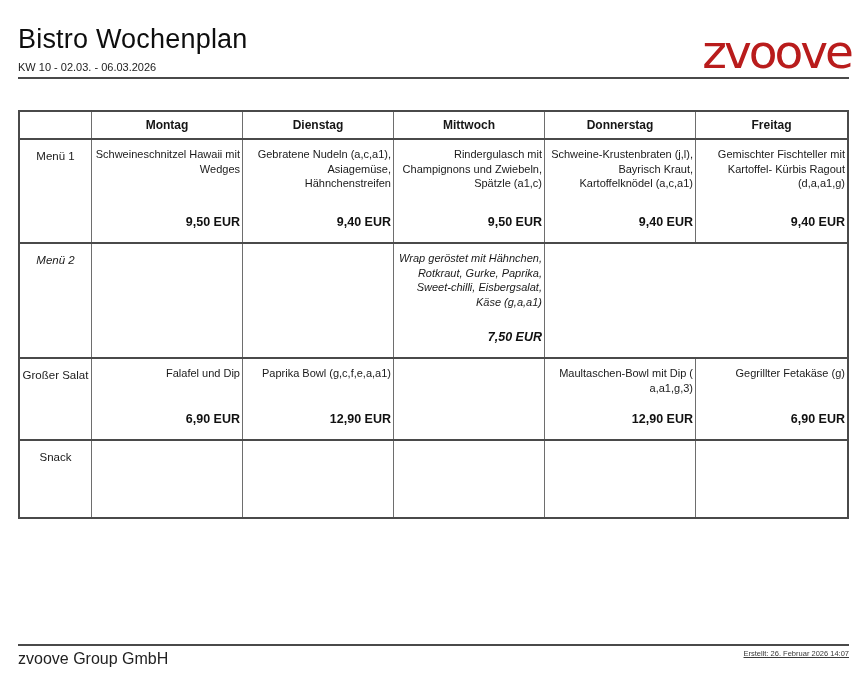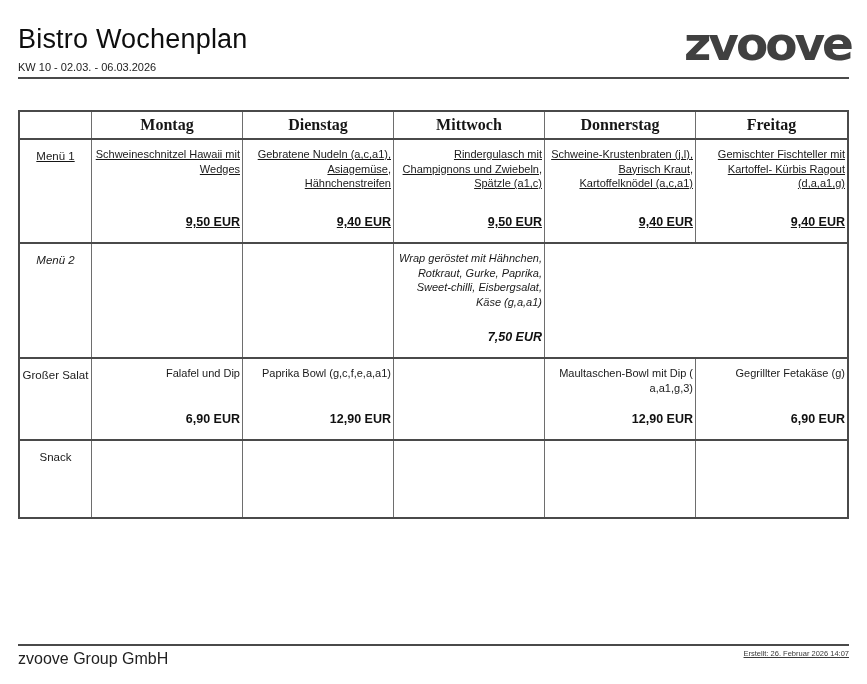--- a/index.html
+++ b/index.html
@@ -4,33 +4,33 @@
 <style>
   * { margin:0; padding:0; box-sizing:border-box; }
   html,body { width:867px; height:684px; }
   body { font-family:"Liberation Sans", sans-serif; background:#ffffff; color:#161616; }
   .page { position:relative; width:867px; height:684px; background:#fff; overflow:hidden; }
 
   
   .title { position:absolute; left:18px; top:24px; font-size:27px; font-weight:500; letter-spacing:0.2px; color:#0e0e0e; }
   .subtitle { position:absolute; left:18px; top:61px; font-size:11px; color:#222; }
   .top-rule { position:absolute; left:18px; top:77px; width:831px; height:2px; background:#4a4a4a; }
-  .logo { position:absolute; right:16px; top:16px; font-family:"DejaVu Sans", sans-serif; font-size:47px; font-weight:700; letter-spacing:-3px; color:#404040; }
+  .logo { position:absolute; right:16px; top:24px; font-family:"DejaVu Sans", sans-serif; font-size:47px; font-weight:400; letter-spacing:-3px; color:#b91c1c; }
 
   
   .menu-table { position:absolute; left:18px; top:110px; width:831px; border:2px solid #4a4a4a; }
   .trow { display:grid; grid-template-columns:72px repeat(5, 1fr); border-bottom:2px solid #4a4a4a; }
   .trow:last-child { border-bottom:none; }
   .tcell { border-right:1px solid #6e6e6e; min-width:0; }
   .tcell:last-child { border-right:none; }
 
   .thead { height:28px; }
-  .thead .tcell { display:flex; align-items:center; justify-content:center; font-weight:bold; font-size:16px;font-family:Liberation Serif, serif; }
+  .thead .tcell { display:flex; align-items:center; justify-content:center; font-weight:bold; font-size:12px; }
 
-  .row-menu1 { height:104px;text-decoration:underline; }
+  .row-menu1 { height:104px; }
   .row-menu2 { height:115px;font-style:italic; }
   .row-salat { height:82px; }
   .row-snack { height:76px; }
 
   .label-cell { padding-top:9px; text-align:center; font-size:11.5px; line-height:1.3; color:#1a1a1a; }
   .day-cell { display:flex; flex-direction:column; text-align:right; padding:7px 2px 13px 2px; }
   .dish { font-size:11px; line-height:1.32; color:#1a1a1a; }
   .price { margin-top:auto; font-weight:bold; font-size:12.5px; color:#111; }
 
   

